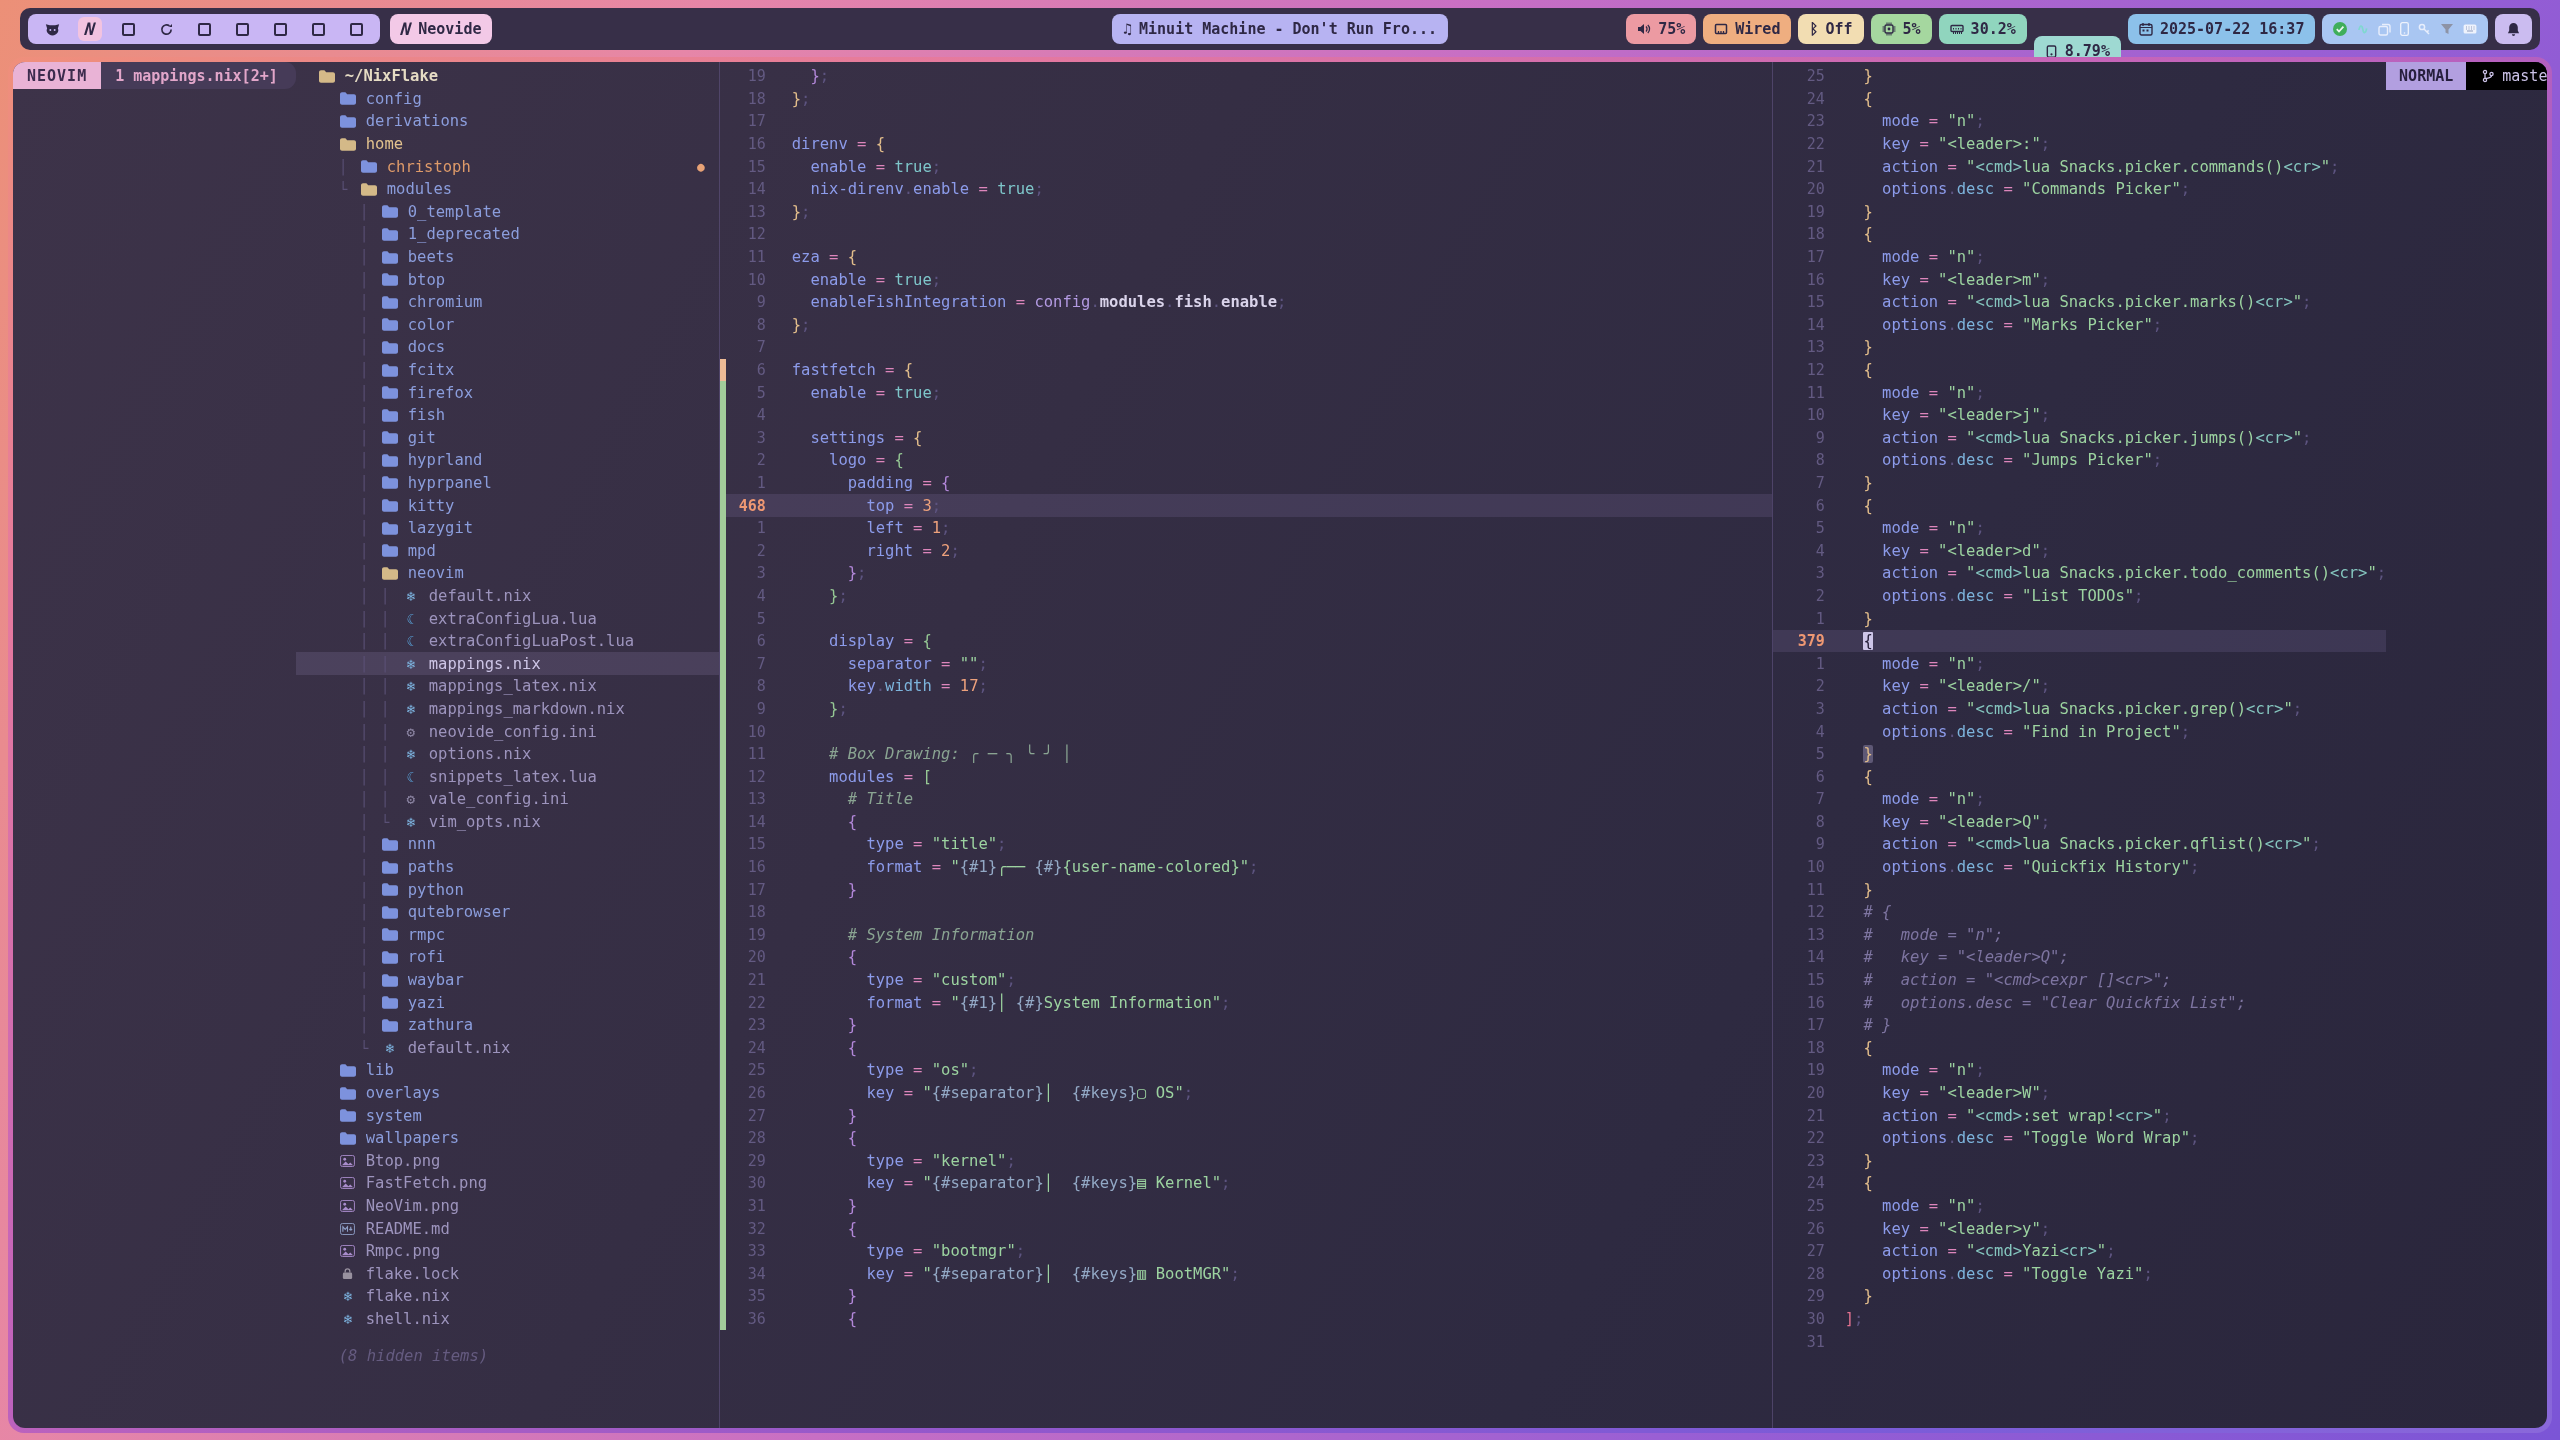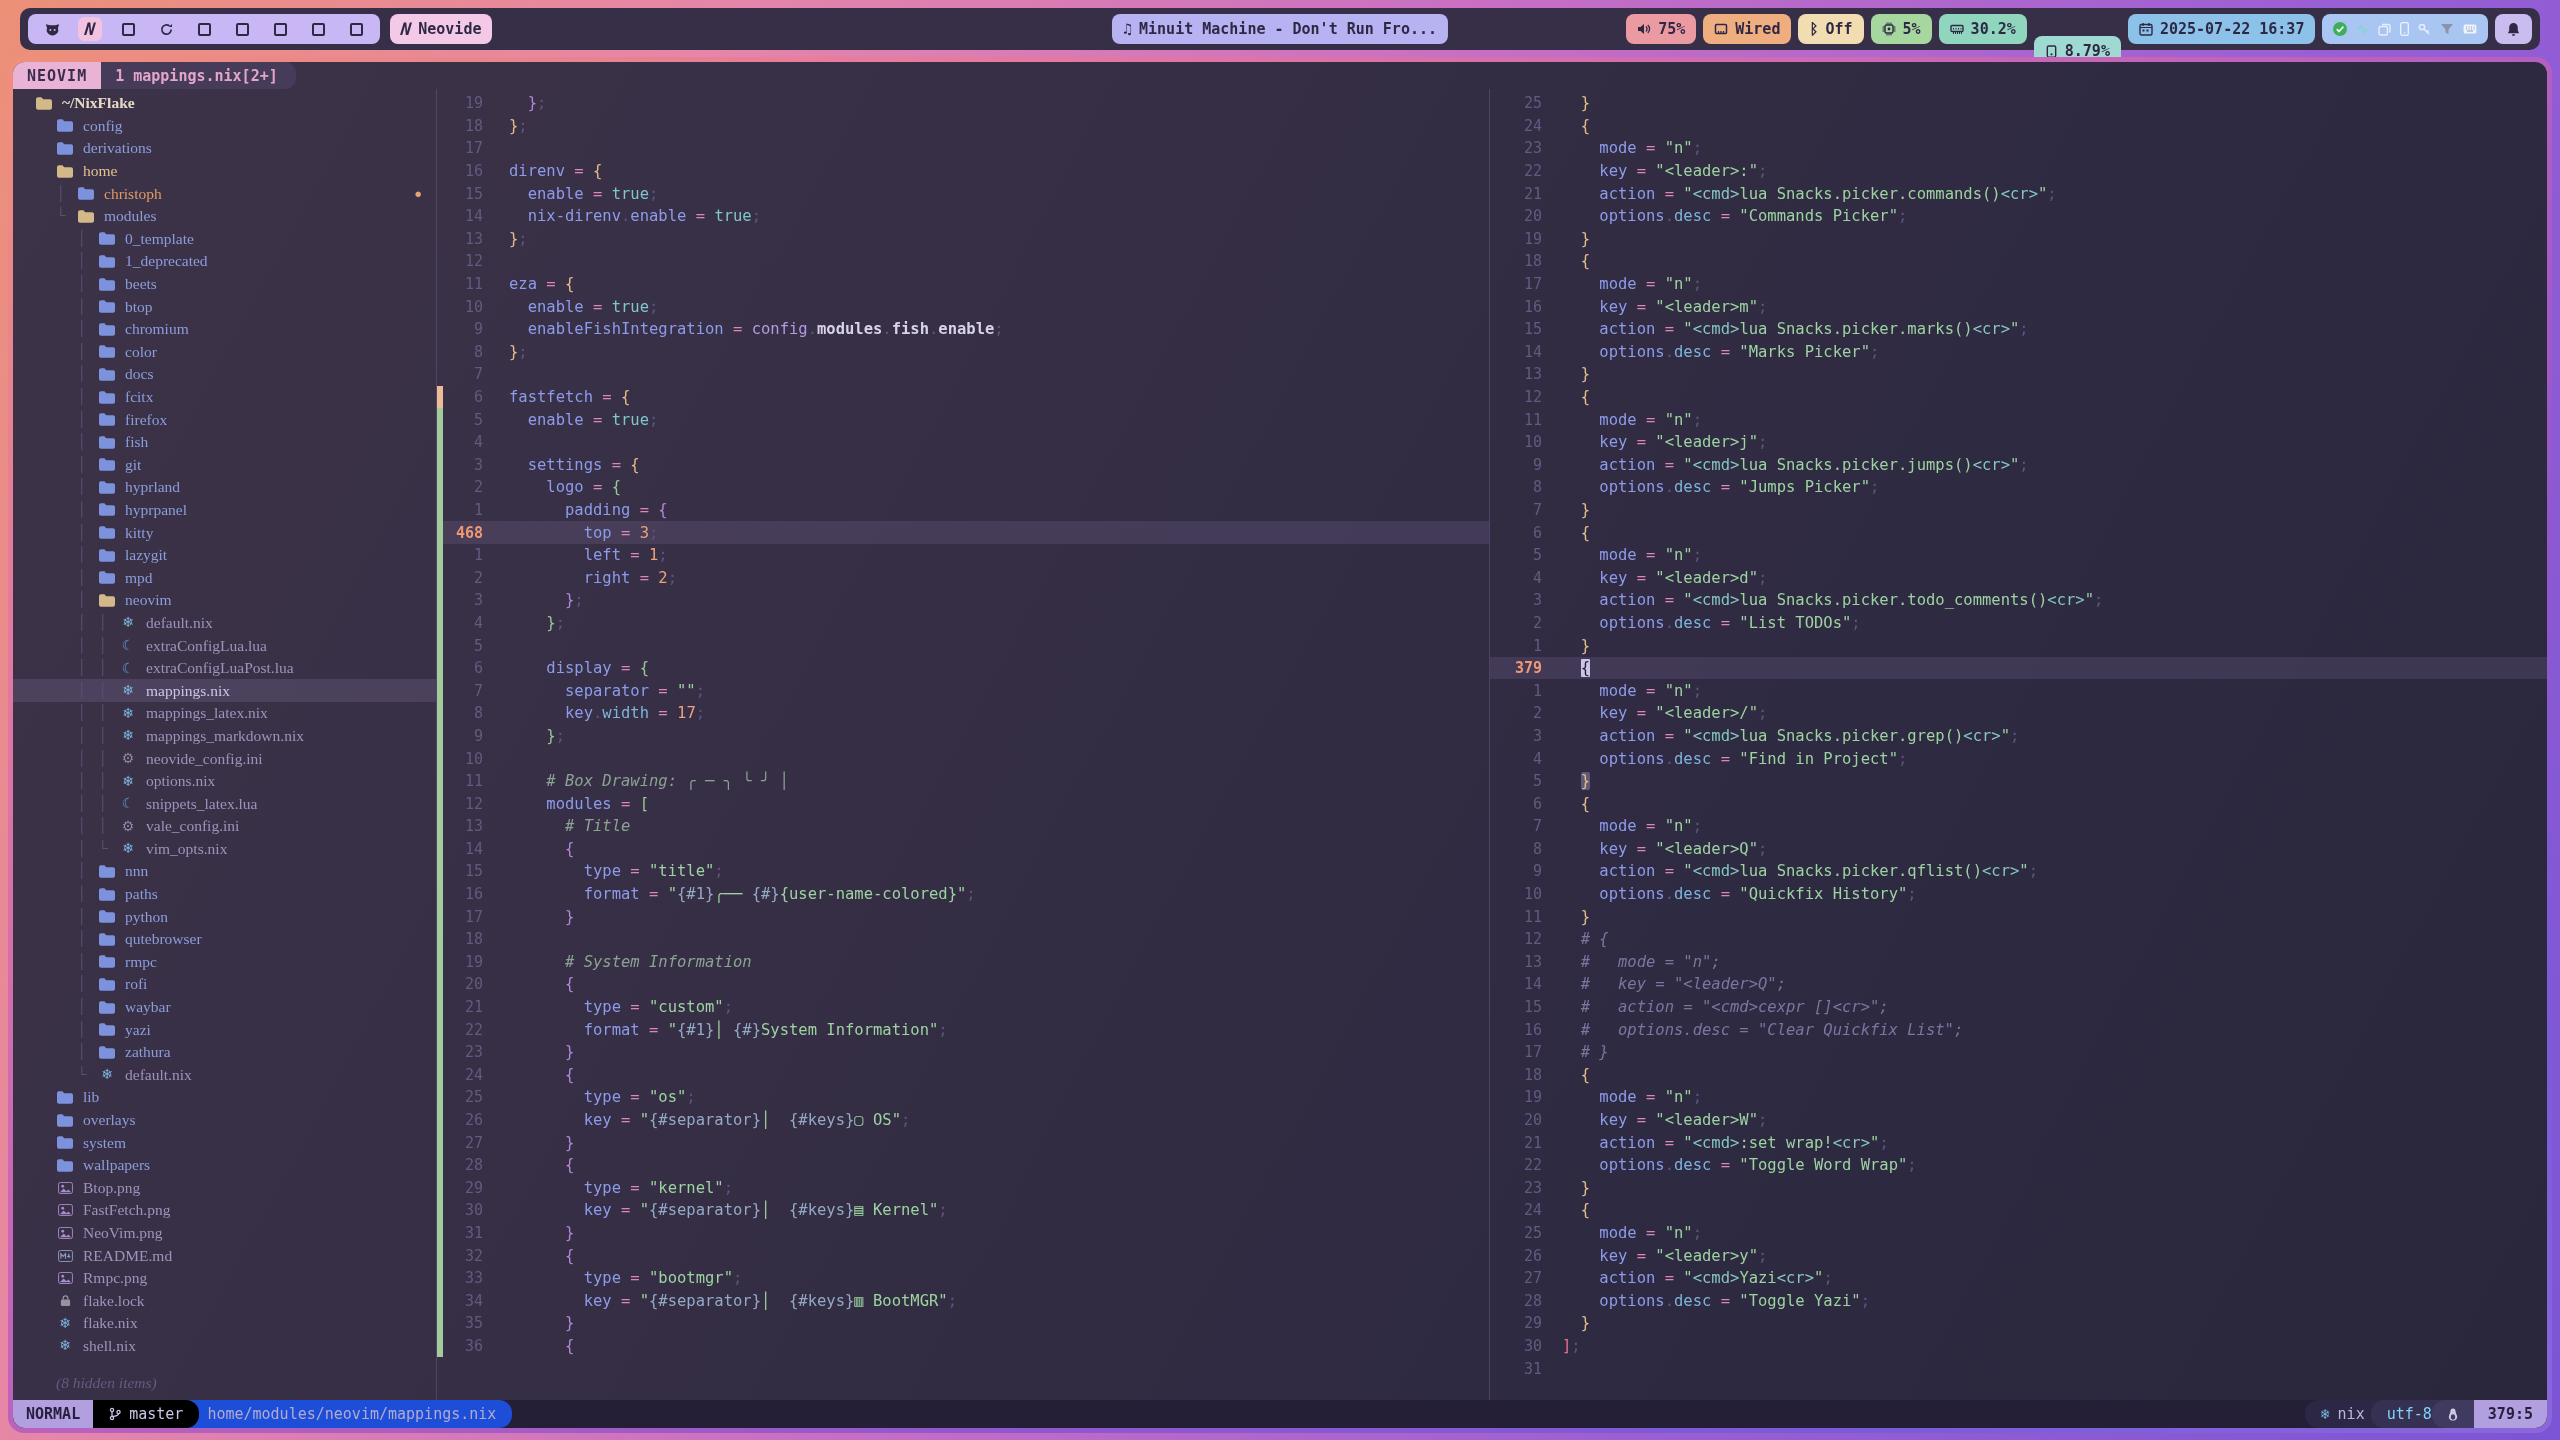--- a/index.html
+++ b/index.html
@@ -23,34 +23,34 @@
   .music-pill{background:#b7b3f2;}
   .bar-right{margin-left:auto;display:flex;align-items:center;gap:7px;}
   .mod-icon{display:inline-flex;align-items:center;}
   .tray-pill{gap:9px;}
   .glyph{font-size:15px;font-weight:bold;}
 
   
   .window{position:absolute;left:8px;right:8px;top:57px;bottom:7px;border-radius:16px;padding:5px;
           background:linear-gradient(150deg,#ef8f7b 0%,#e5799f 20%,#c464ba 44%,#9257cc 68%,#7a5bd8 86%,#8a68da 100%);
           box-sizing:border-box;}
-  .editor{width:100%;height:100%;border-radius:12px;overflow:hidden;display:flex;flex-direction:column;
+  .editor{width:100%;height:100%;border-radius:12px;overflow:hidden;display:flex;flex-direction:row;
           background:linear-gradient(118deg,#3d3349 0%,#352e44 38%,#2e2a41 68%,#2a263c 100%);}
 
   
   .tabline{height:27px;display:flex;align-items:stretch;flex:none;}
   .nvim-badge{background:#e9b3d6;color:#3c2c4e;font-weight:bold;font-size:15px;display:flex;align-items:center;
               padding:0 14px;letter-spacing:1px;}
   .tab{background:#463b58;color:#e2a6ca;font-size:15px;display:flex;align-items:center;padding:0 18px 0 14px;
        border-radius:0 11px 11px 0;font-weight:bold;}
 
   
   .main{flex:1;display:flex;min-height:0;}
   .tree{width:424px;flex:none;border-right:1px solid rgba(88,76,118,.75);padding-top:3px;box-sizing:border-box;
-        font-size:15.5px;overflow:hidden;font-family:Liberation Serif, serif;}
+        font-size:15.5px;overflow:hidden;}
   .trow{height:22.6px;display:flex;align-items:center;padding-left:22px;position:relative;white-space:pre;}
   .trow.sel{background:rgba(190,172,230,.14);}
   .ind{display:inline-block;width:21px;color:#5a5076;flex:none;font-size:14px;}
   .ti{width:18px;margin-right:9px;display:inline-flex;align-items:center;justify-content:center;flex:none;}
   .tl{overflow:hidden;text-overflow:ellipsis;}
   .t-root{color:#e6dcc4;font-weight:bold;}
   .t-dir{color:#8b9ddc;}
   .t-home{color:#e2c28e;}
   .t-orange{color:#de9a69;}
   .t-file{color:#9d94bd;}

